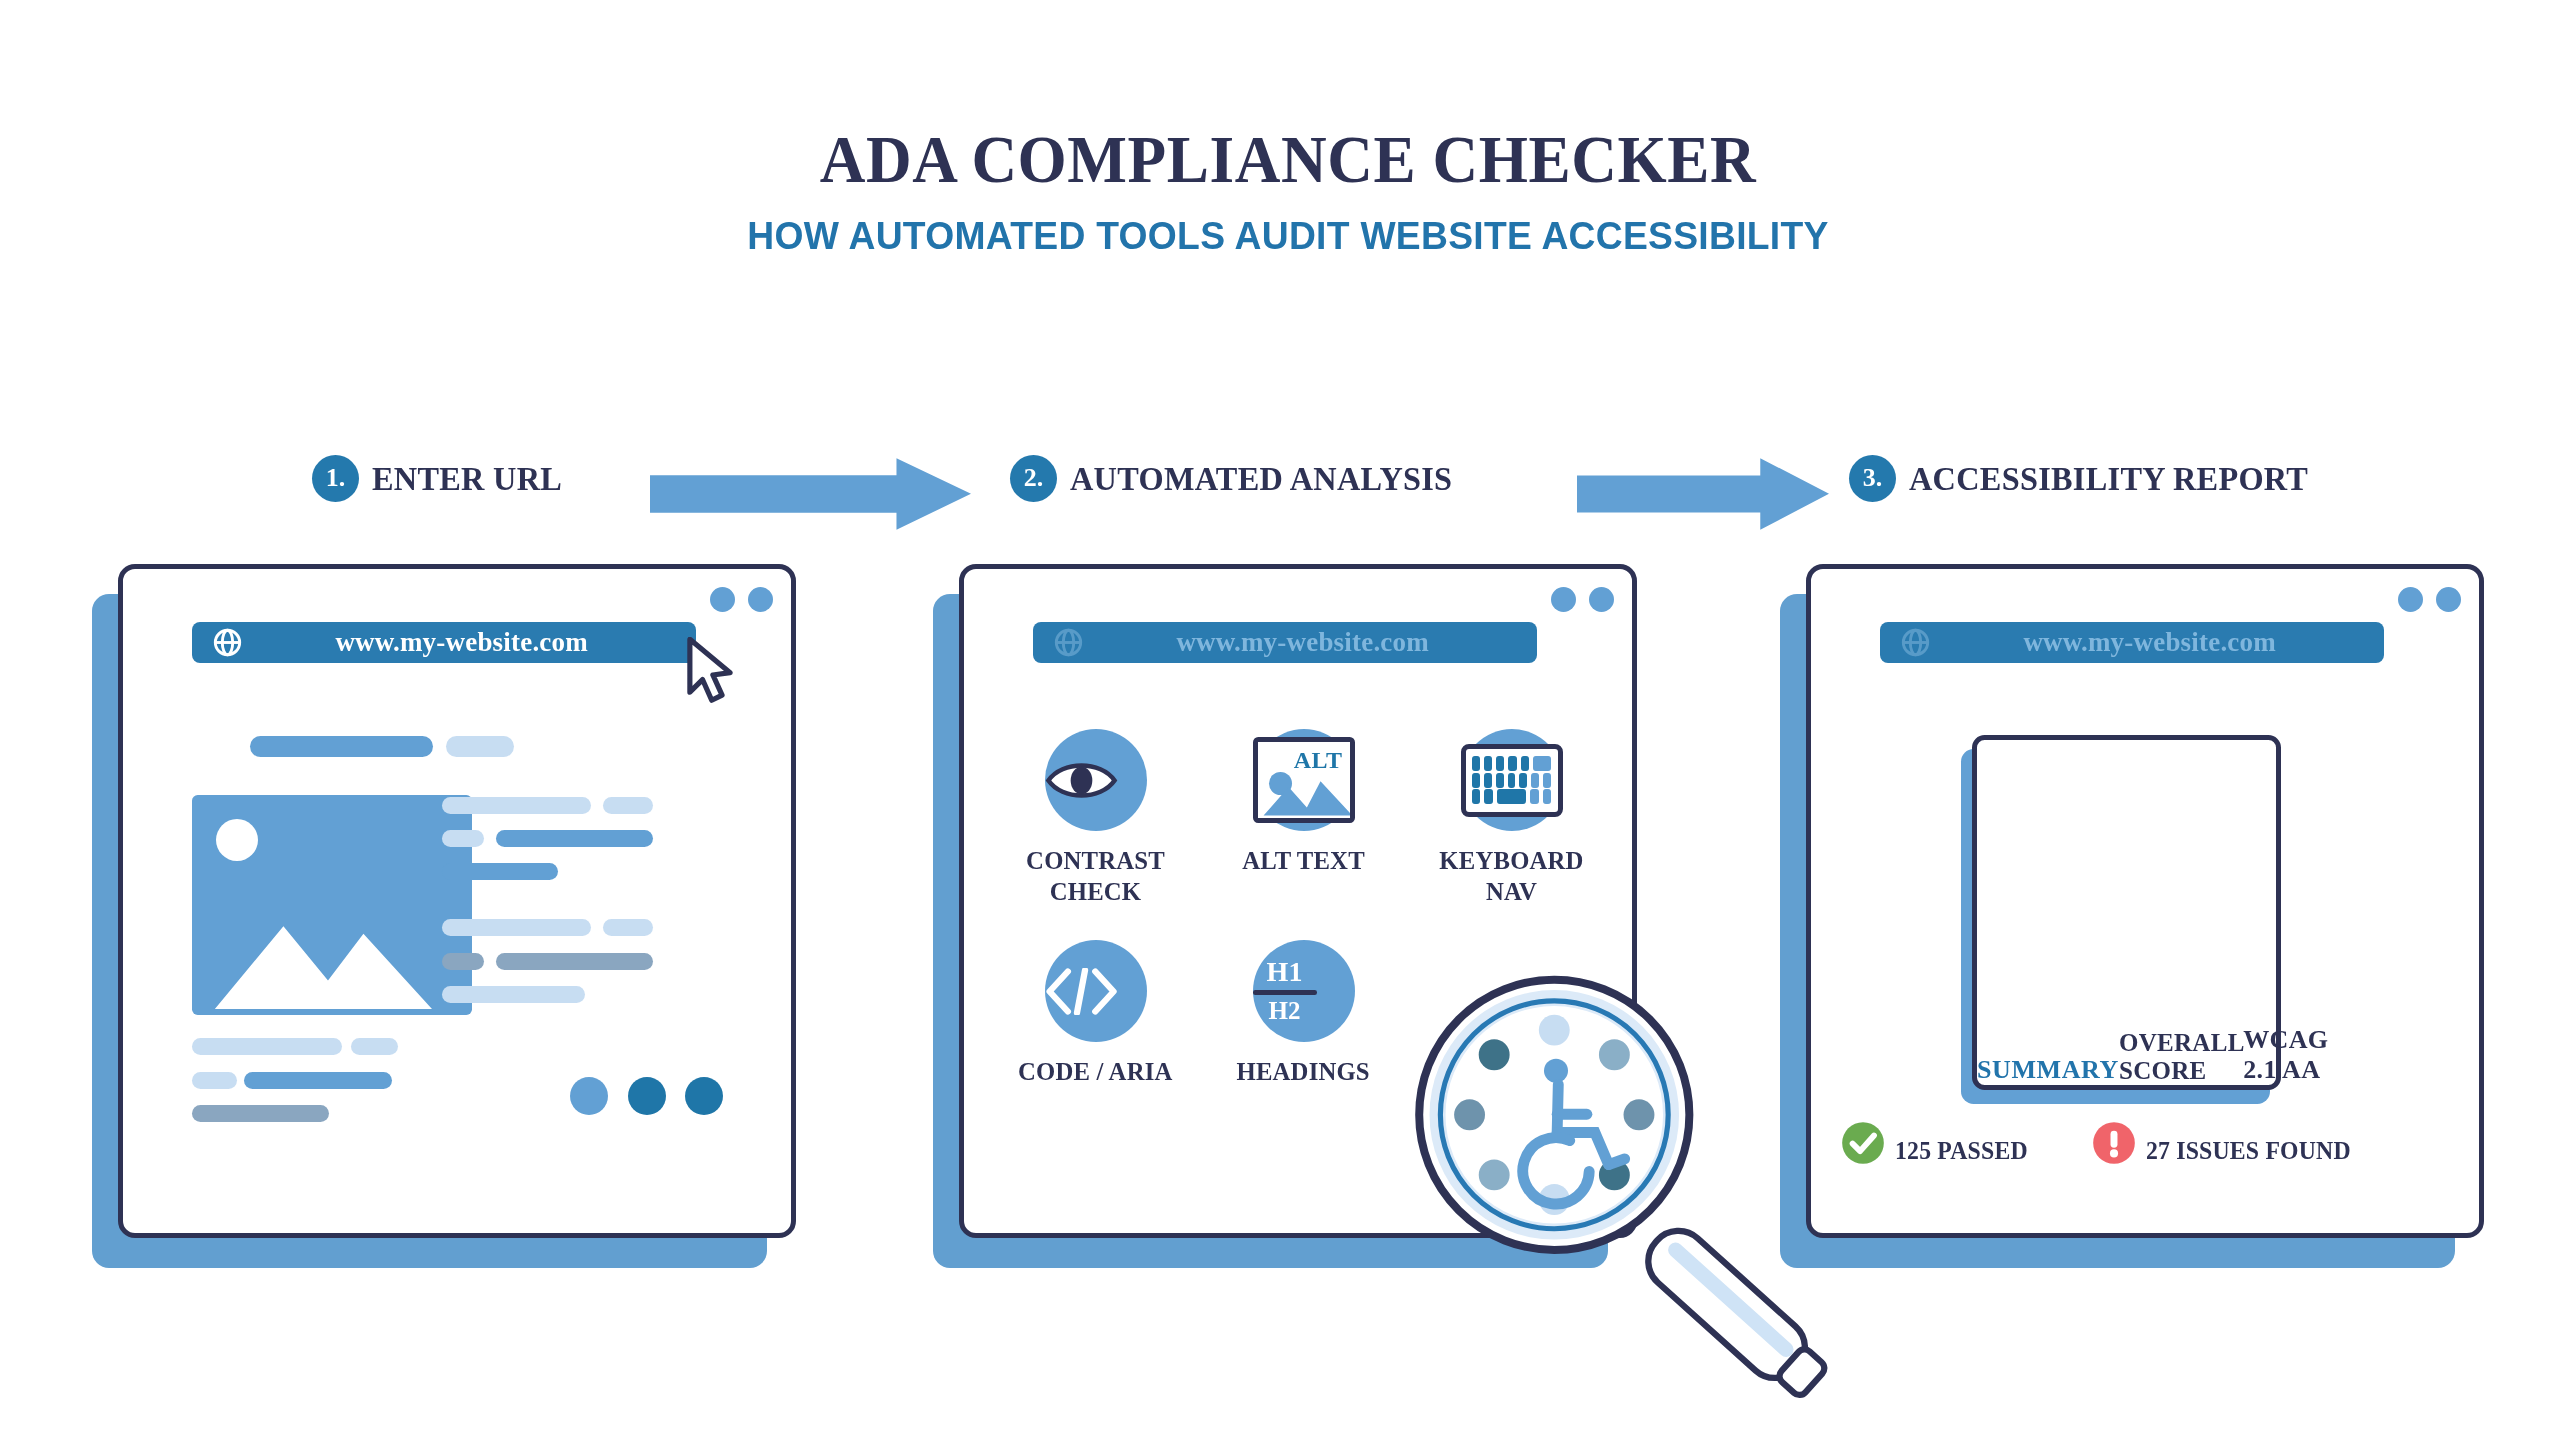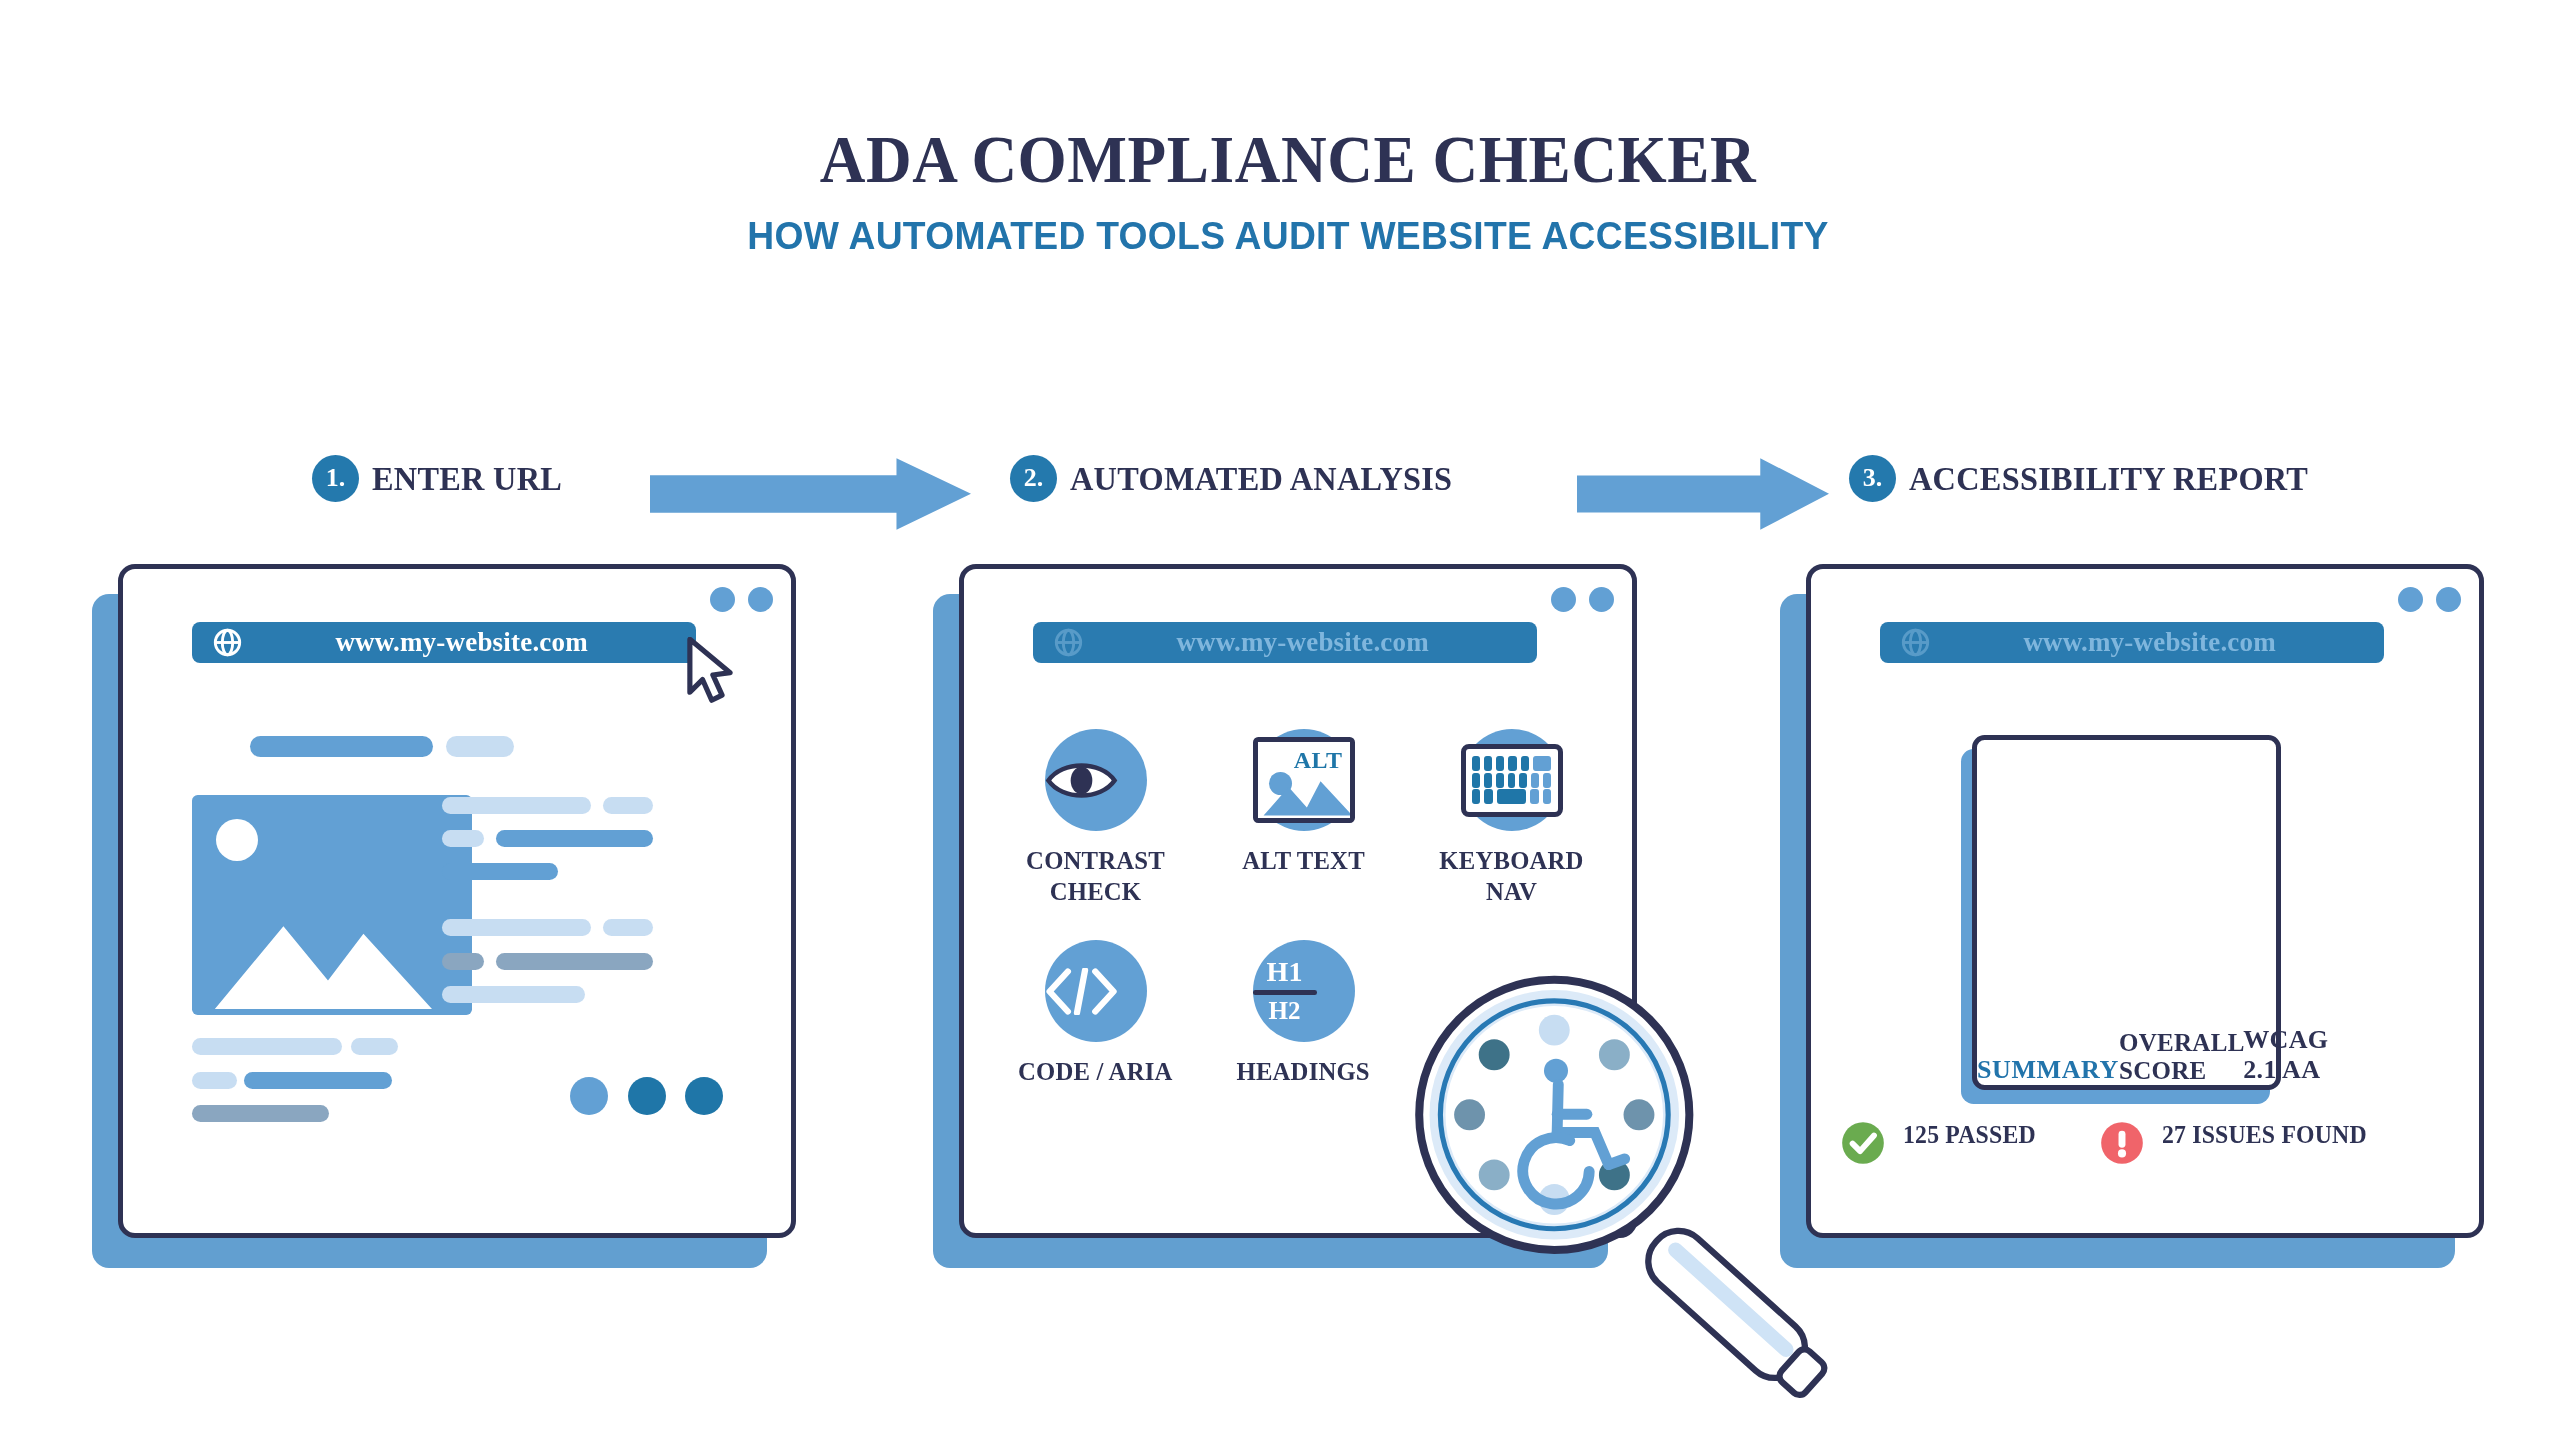--- a/index.html
+++ b/index.html
@@ -180,21 +180,21 @@
   }
   .summary-foot {
     margin-top: 15px;
     font-family: "Liberation Serif", "DejaVu Serif", serif;
     font-weight: bold; font-size: 26px; color: #2e3254; letter-spacing: 0.3px;
   }
   .stats-row {
     position: absolute; left: 30px; top: 552px; width: 618px;
     display: flex; align-items: center; gap: 12.6px;
   }
-  .stat { display: flex; align-items: flex-start; gap: 18px; }
+  .stat { display: flex; align-items: flex-end; gap: 10px; }
   .stat .badge-ic { width: 44px; height: 44px; flex: 0 0 auto; }
   .stat .stat-text {
     font-family: "Liberation Serif", "DejaVu Serif", serif;
     font-weight: bold; font-size: 25px; color: #2e3254; white-space: nowrap;
     letter-spacing: 0.2px; transform: scaleX(0.95); transform-origin: left center;
   }
   .stat-gap { width: 32px; }
 </style>
 </head>
 <body>

